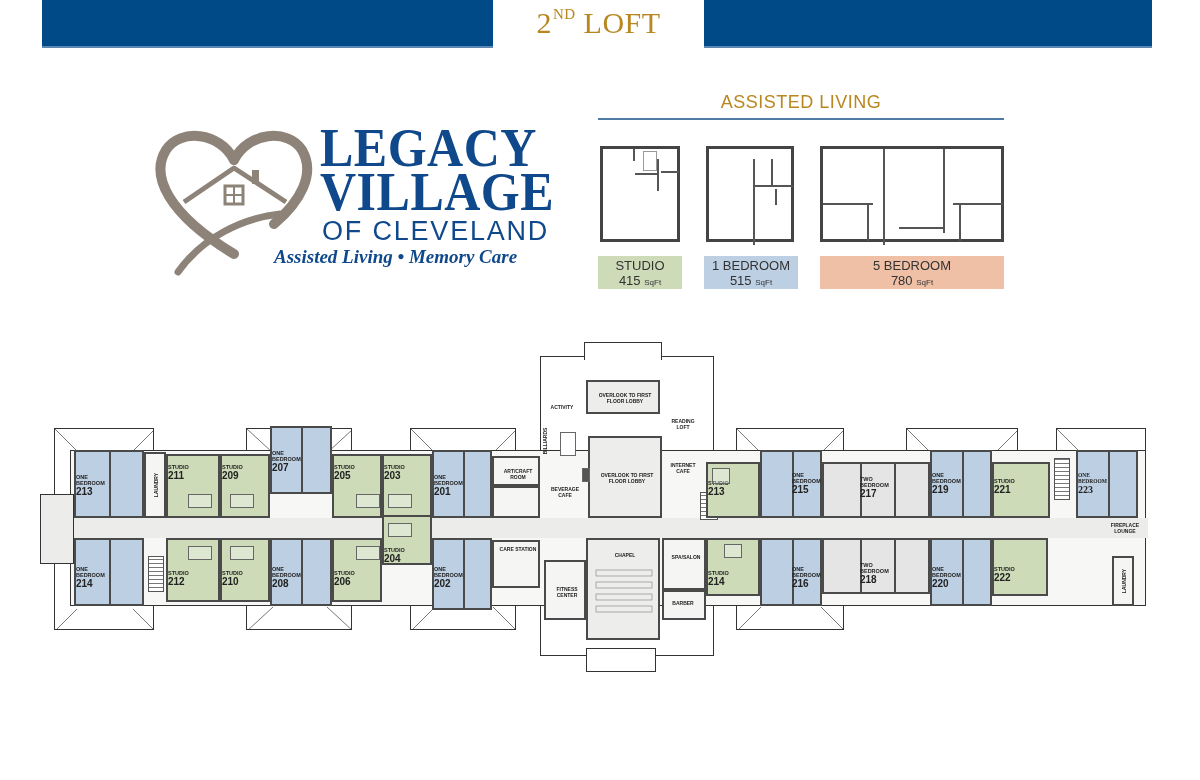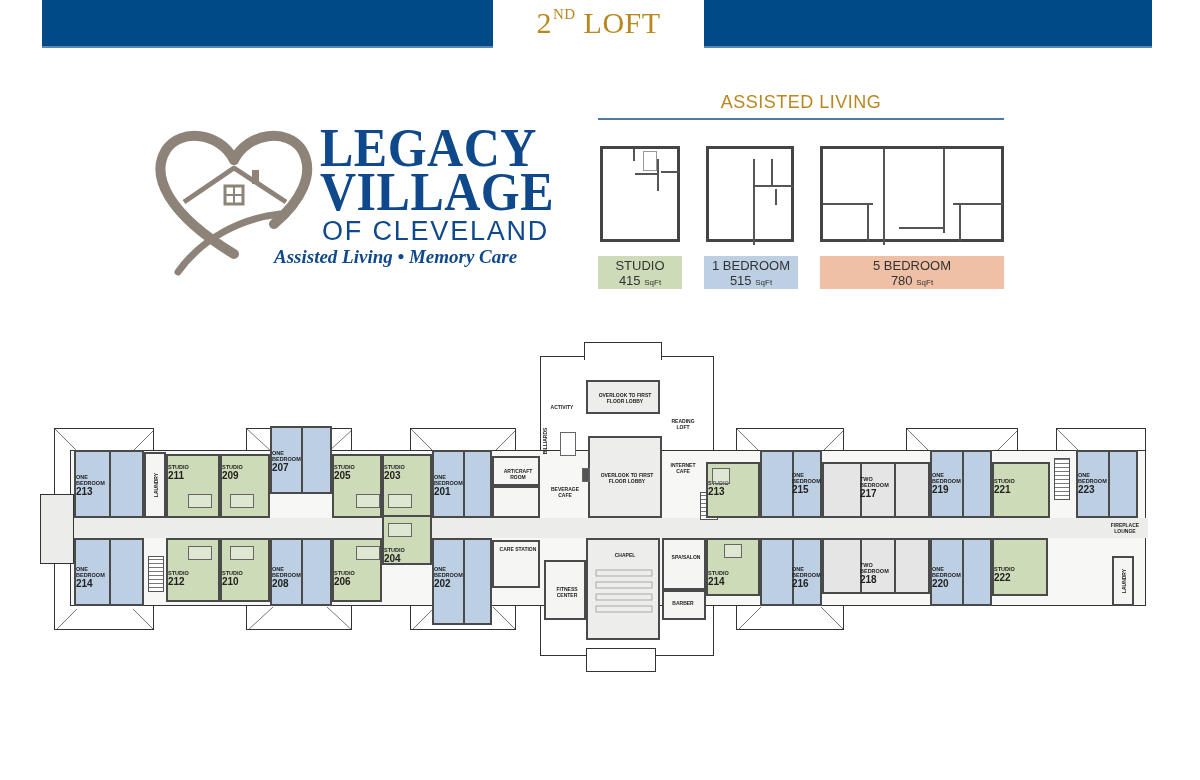--- a/index.html
+++ b/index.html
@@ -215,21 +215,21 @@
     <div class="rlabel" style="top:26px;width:32px;right:auto"><span>ONE BEDROOM</span><b>208</b></div>
   </div>
   <div class="room studio" style="left:332px;top:538px;width:50px;height:64px;">
     <div class="rlabel" style="top:30px"><span>STUDIO</span><b>206</b></div>
     <div class="fixture" style="left:22px;top:6px;width:22px;height:12px"></div>
   </div>
   <div class="room studio" style="left:382px;top:515px;width:50px;height:50px;">
     <div class="rlabel" style="top:30px"><span>STUDIO</span><b>204</b></div>
     <div class="fixture" style="left:4px;top:6px;width:22px;height:12px"></div>
   </div>
-  <div class="room one" style="left:432px;top:538px;width:60px;height:87px;">
+  <div class="room one" style="left:432px;top:538px;width:60px;height:72px;">
     <div class="split" style="left:29px"></div>
     <div class="rlabel" style="top:26px;width:29px;right:auto"><span>ONE BEDROOM</span><b>202</b></div>
   </div>
   <div class="room service" style="left:492px;top:540px;width:48px;height:48px;">
     <div class="clabel" style="left:2px;top:4px;width:44px;">CARE STATION</div>
   </div>
 
   <div class="room common" style="left:586px;top:380px;width:74px;height:34px;border-width:2px;">
     <div class="clabel" style="left:10px;top:10px;width:54px;">OVERLOOK TO FIRST FLOOR LOBBY</div>
   </div>
@@ -280,21 +280,21 @@
     <div class="rlabel" style="top:12px;left:36px;width:34px;"><span>TWO BEDROOM</span><b>217</b></div>
   </div>
   <div class="room one" style="left:930px;top:450px;width:62px;height:68px;">
     <div class="split" style="left:30px"></div>
     <div class="rlabel" style="top:20px;width:30px;right:auto"><span>ONE BEDROOM</span><b>219</b></div>
   </div>
   <div class="room studio" style="left:992px;top:462px;width:58px;height:56px;">
     <div class="rlabel" style="top:14px"><span>STUDIO</span><b>221</b></div>
   </div>
   <div class="stairs" style="left:1054px;top:458px;width:14px;height:40px;"></div>
-  <div class="room one" style="left:1076px;top:450px;width:62px;height:68px;">
+  <div class="room one" style="left:1076px;top:450px;width:62px;height:68px;font-family:Liberation Serif, serif;">
     <div class="split" style="left:30px"></div>
     <div class="rlabel" style="top:20px;width:30px;right:auto"><span>ONE BEDROOM</span><b>223</b></div>
   </div>
   <div class="clabel" style="left:1108px;top:522px;width:34px;">FIREPLACE LOUNGE</div>
 
   <div class="room studio" style="left:706px;top:538px;width:54px;height:58px;">
     <div class="rlabel" style="top:30px"><span>STUDIO</span><b>214</b></div>
     <div class="fixture" style="left:16px;top:4px;width:16px;height:12px"></div>
   </div>
   <div class="room one" style="left:760px;top:538px;width:62px;height:68px;">

